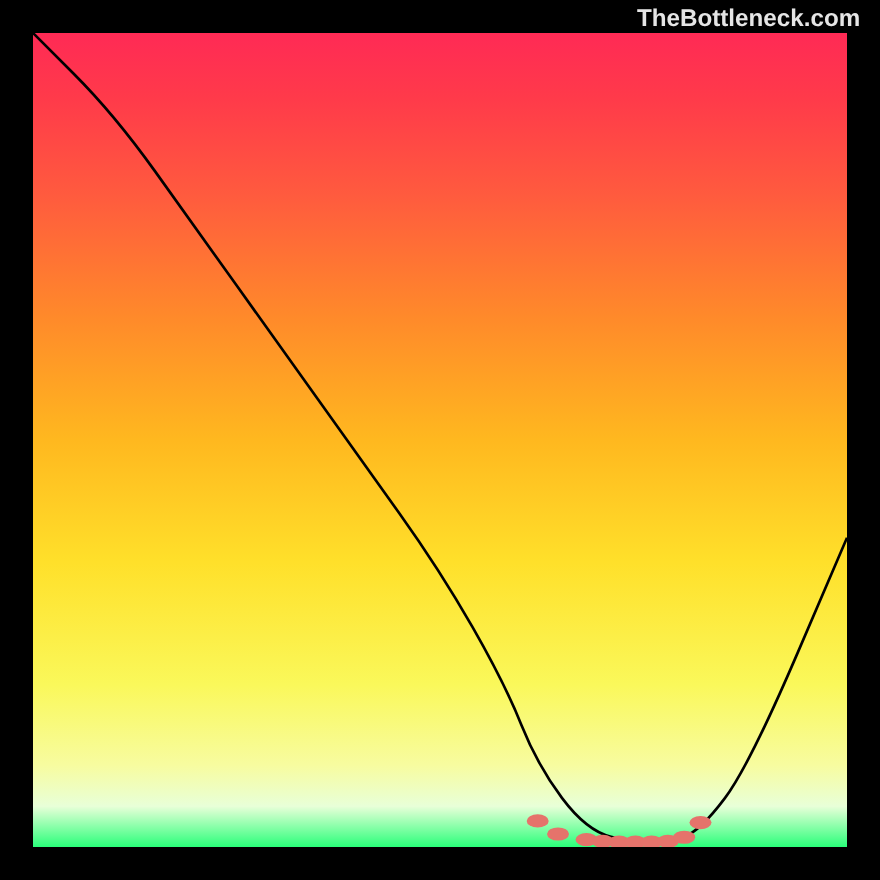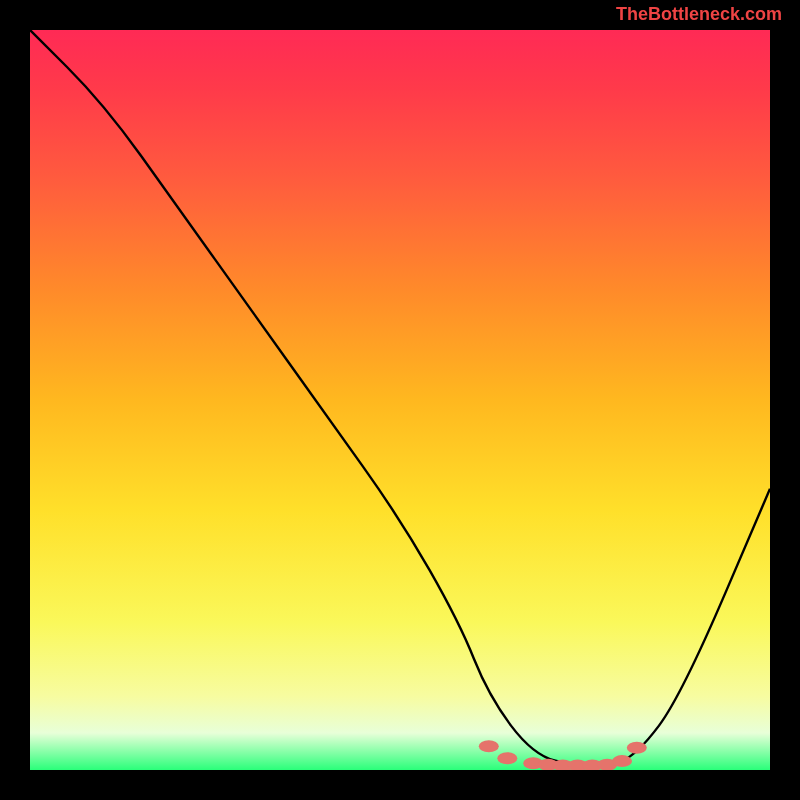--- a/index.html
+++ b/index.html
@@ -8,22 +8,22 @@
     width: 800px;
     height: 800px;
     background: #000;
     position: relative;
     font-family: Arial, sans-serif;
   }
   .attribution {
     position: absolute;
     top: 4px;
     right: 18px;
-    color: #ef4444;
-    font-size: 18px;
+    color: #e5e5e5;
+    font-size: 22px;
     font-weight: bold;
     z-index: 10;
   }
   .plot-area {
     position: absolute;
     left: 30px;
     top: 30px;
     width: 740px;
     height: 740px;
     overflow: hidden;

